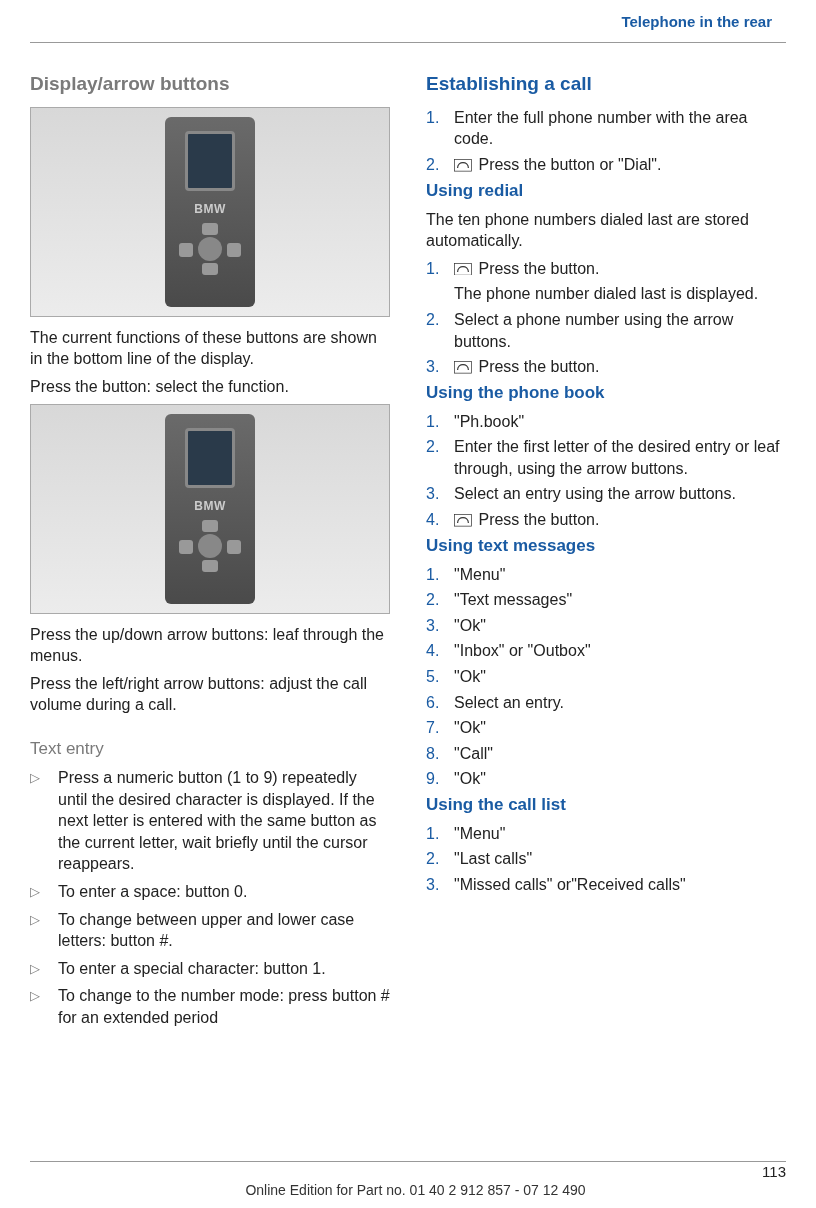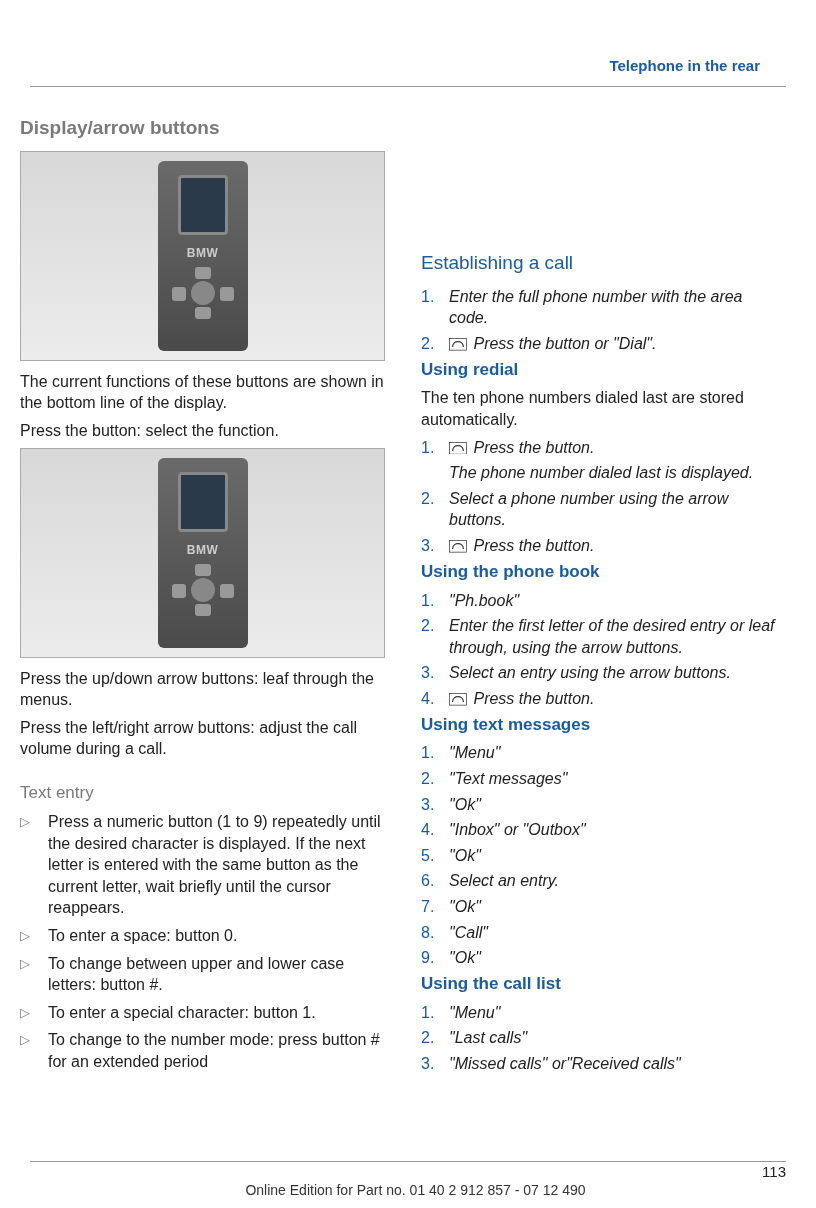--- a/index.html
+++ b/index.html
@@ -9,48 +9,46 @@
     font-family: Arial, Helvetica, sans-serif;
     font-size: 16px;
     line-height: 1.35;
     color: #222;
     position: relative;
     background: #fff;
   }
   .header {
     display: flex;
     justify-content: flex-end;
-    padding: 6px 42px 0 30px;
-    margin-top: 44px;
+    padding: 6px 30px 0 30px;
   }
   .header-tab {
     padding: 6px 14px;
     font-size: 15px;
     font-weight: bold;
   }
   .header-tab.inactive { color: #1a5ba3; }
   .header-tab.active { background: #1a5ba3; color: #fff; }
   .hr-top {
     border: none;
     border-top: 1px solid #999;
     margin: 4px 30px 0 30px;
   }
   .content {
     display: flex;
-    padding: 28px 30px 0 20px;
+    padding: 28px 30px 0 30px;
     gap: 36px;
-    align-items: flex-end;
   }
   .col {
     flex: 1;
     min-width: 0;
   }
   .h1-blue {
     font-size: 19px;
-    font-weight: normal;
+    font-weight: bold;
     color: #1a5ba3;
     margin-bottom: 10px;
   }
   .h1-grey {
     font-size: 19px;
     font-weight: bold;
     color: #7a7a7a;
     margin-bottom: 10px;
   }
   .h2-blue {
@@ -75,21 +73,21 @@
   }
   ol.num > li {
     display: flex;
     margin: 4px 0;
   }
   ol.num > li > .num-label {
     color: #1a5ba3;
     width: 28px;
     flex-shrink: 0;
   }
-  ol.num > li > .num-text { flex: 1; font-style: italic; }
+  ol.num > li > .num-text { flex: 1; }
   ul.tri {
     list-style: none;
     padding: 0;
     margin: 4px 0;
   }
   ul.tri > li {
     display: flex;
     margin: 6px 0;
   }
   ul.tri > li > .tri-label {

